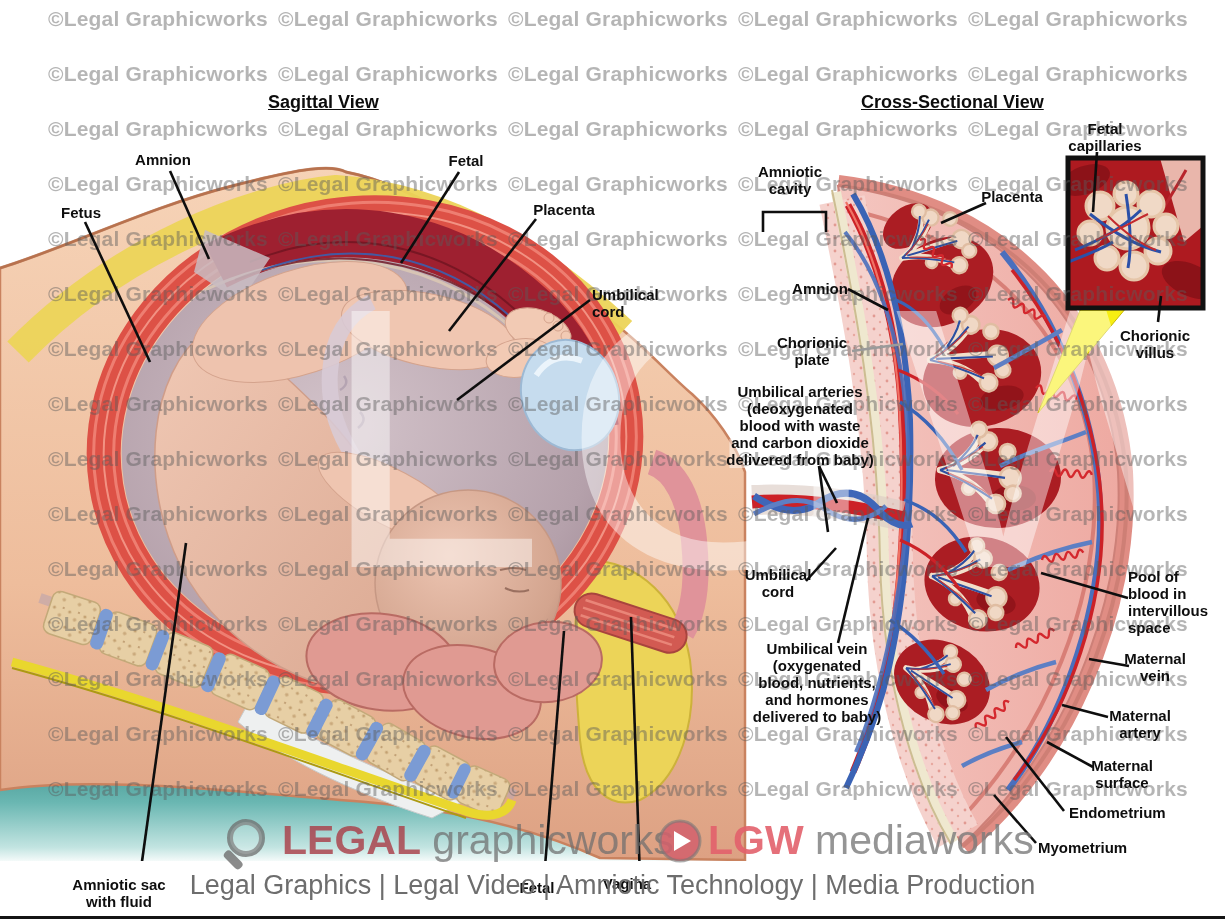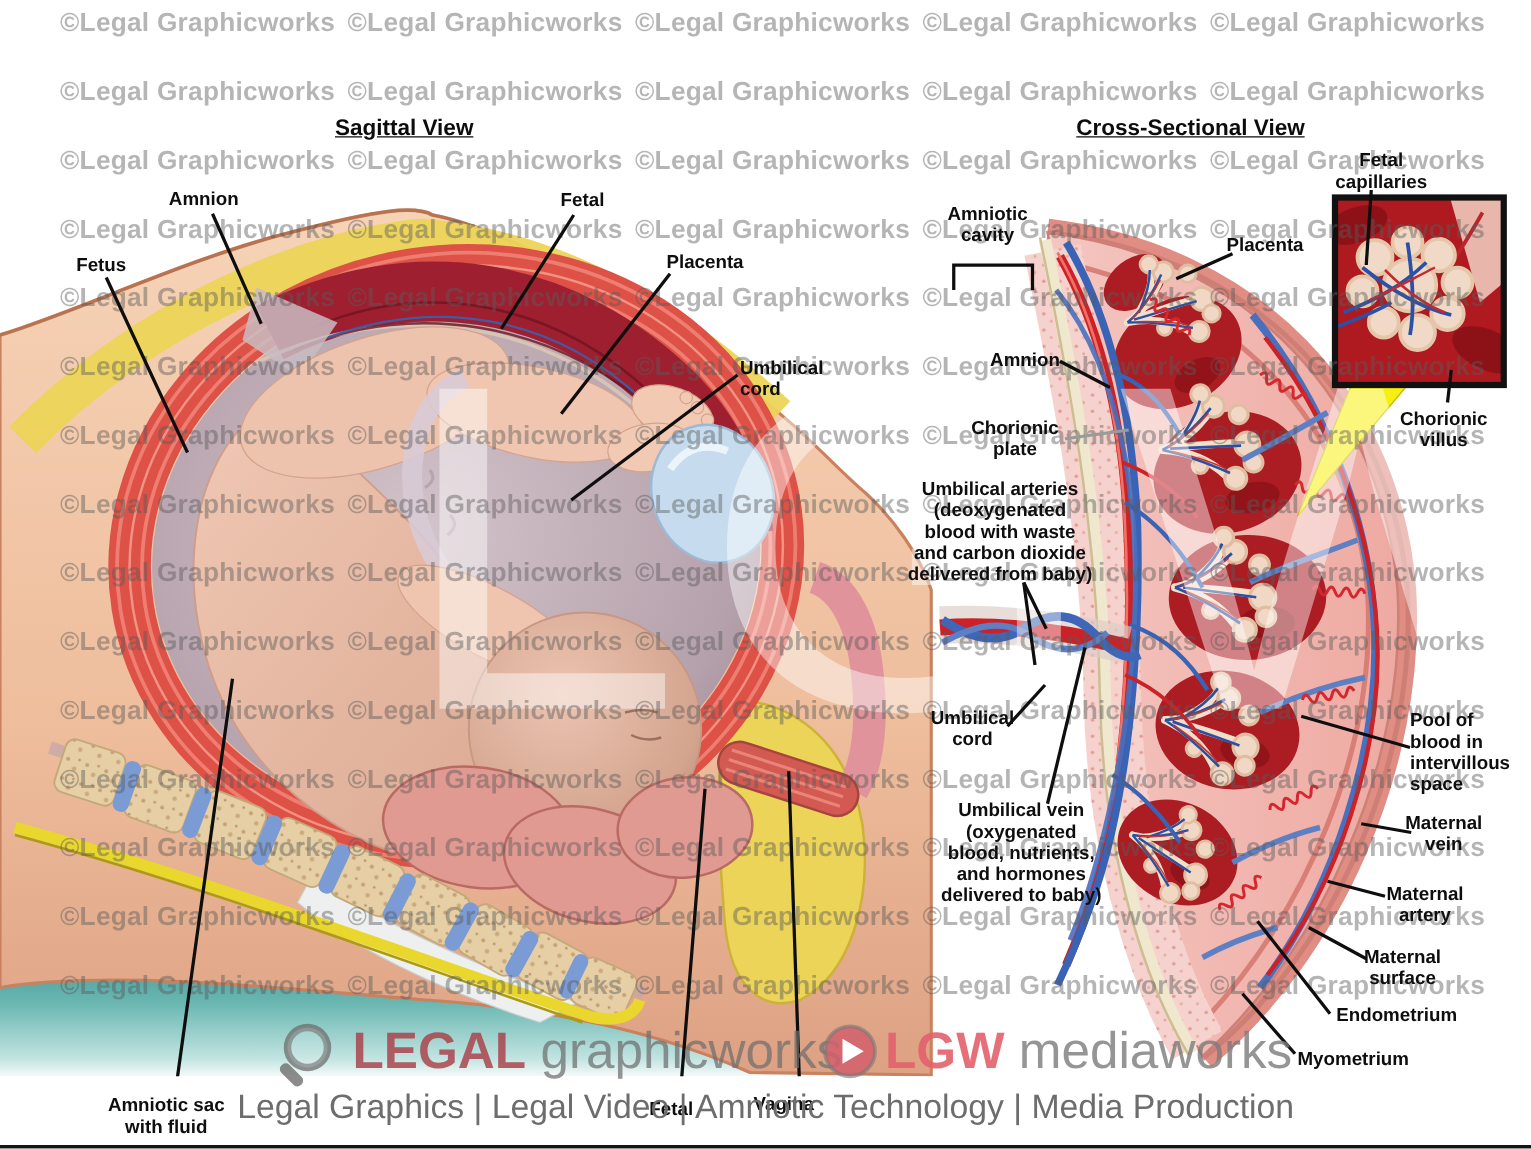--- a/index.html
+++ b/index.html
@@ -411,21 +411,21 @@
   <div id="text-layer" class="layer">
     <div class="view-head" style="left:268px;top:92px;width:160px;">Sagittal View</div>
     <div class="view-head" style="left:861px;top:92px;width:200px;">Cross-Sectional View</div>
 
     <div class="lbl" style="left:123px;top:152px;width:80px;">Amnion</div>
     <div class="lbl" style="left:57px;top:205px;width:48px;">Fetus</div>
     <div class="lbl" style="left:426px;top:153px;width:80px;">Fetal</div>
     <div class="lbl" style="left:519px;top:202px;width:90px;">Placenta</div>
     <div class="lbl ta-l" style="left:592px;top:287px;width:90px;">Umbilical
 cord</div>
-    <div class="lbl" style="left:73px;top:877px;width:120px;">Amniotic sac
+    <div class="lbl" style="left:59px;top:877px;width:120px;">Amniotic sac
 with fluid</div>
     <div class="lbl" style="left:497px;top:880px;width:80px;">Fetal</div>
     <div class="lbl" style="left:587px;top:876px;width:80px;">Vagina</div>
 
     <div class="lbl" style="left:740px;top:164px;width:100px;">Amniotic
 cavity</div>
     <div class="lbl" style="left:967px;top:189px;width:90px;">Placenta</div>
     <div class="lbl" style="left:1055px;top:121px;width:100px;">Fetal
 capillaries</div>
     <div class="lbl" style="left:1105px;top:328px;width:100px;">Chorionic

